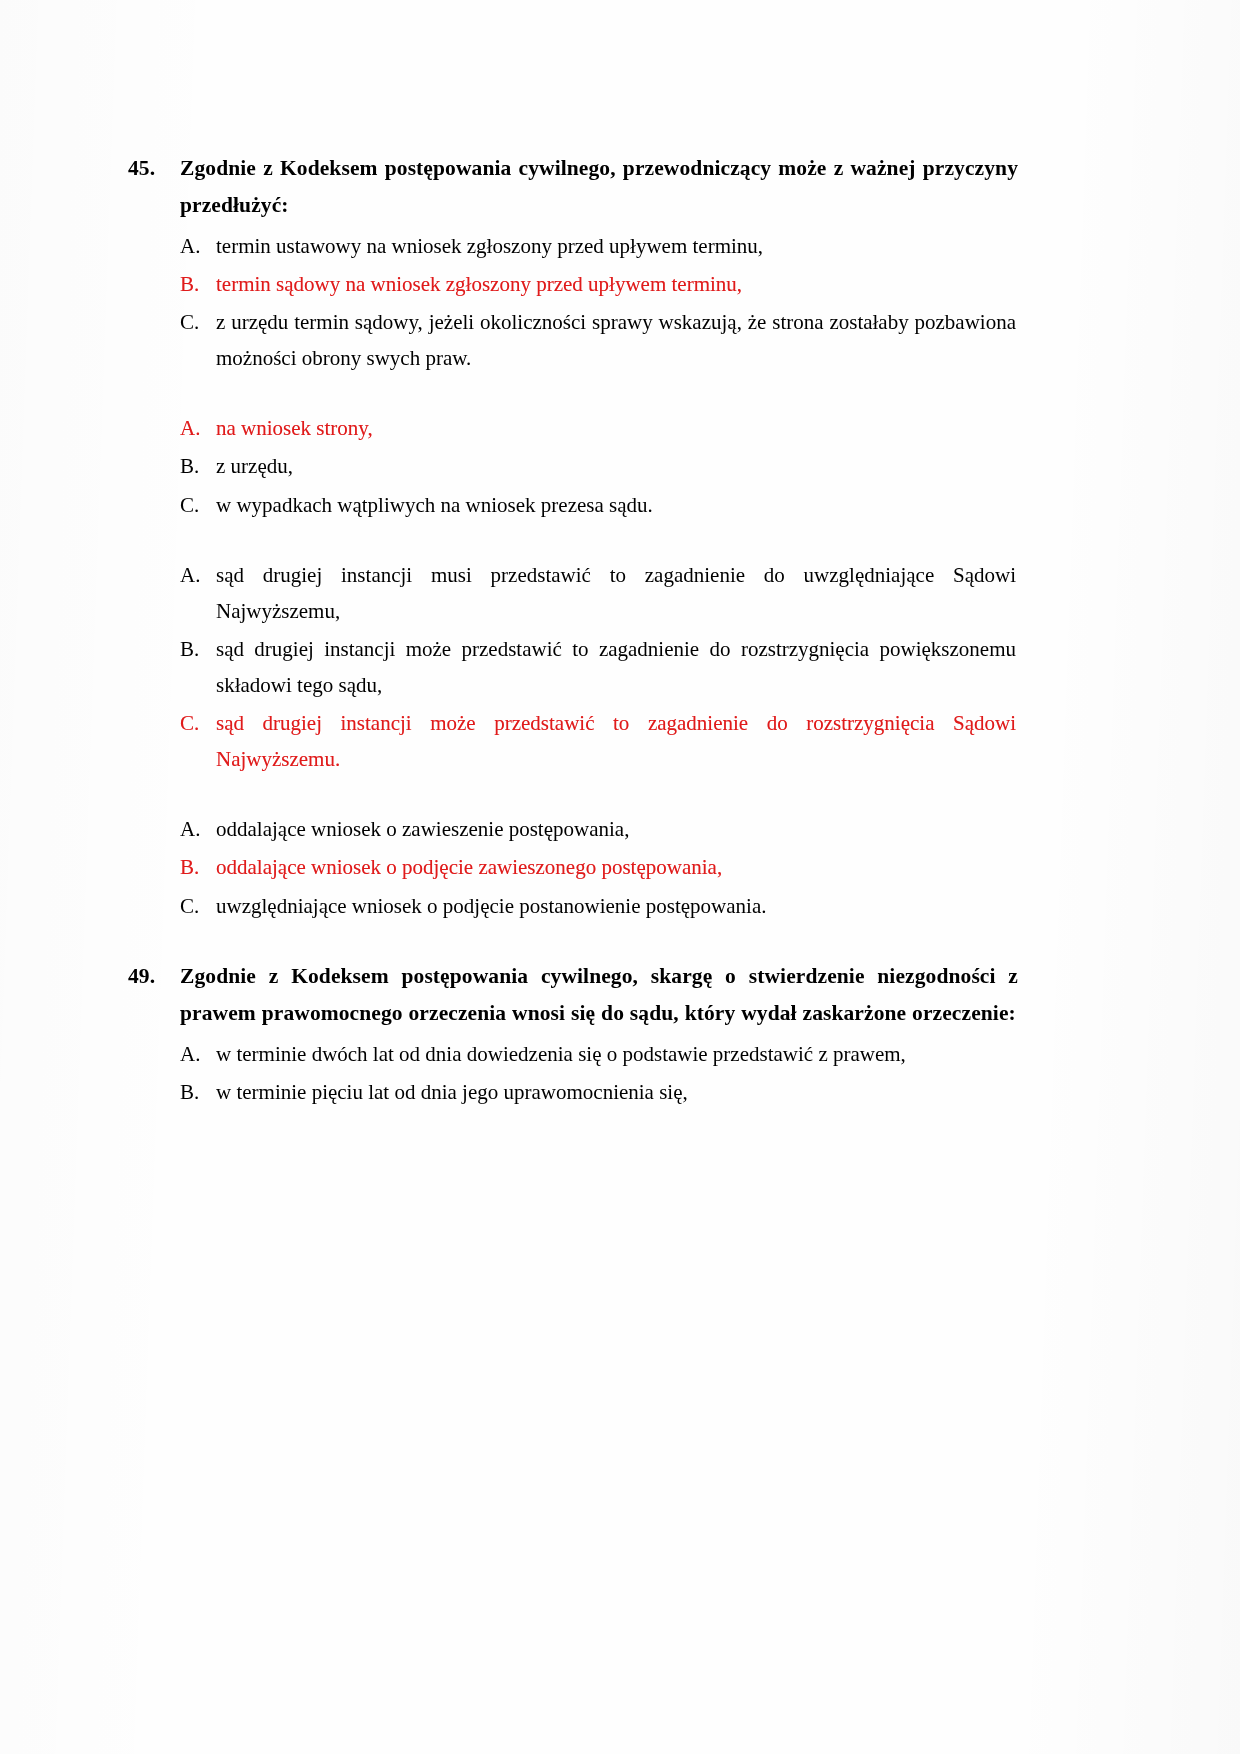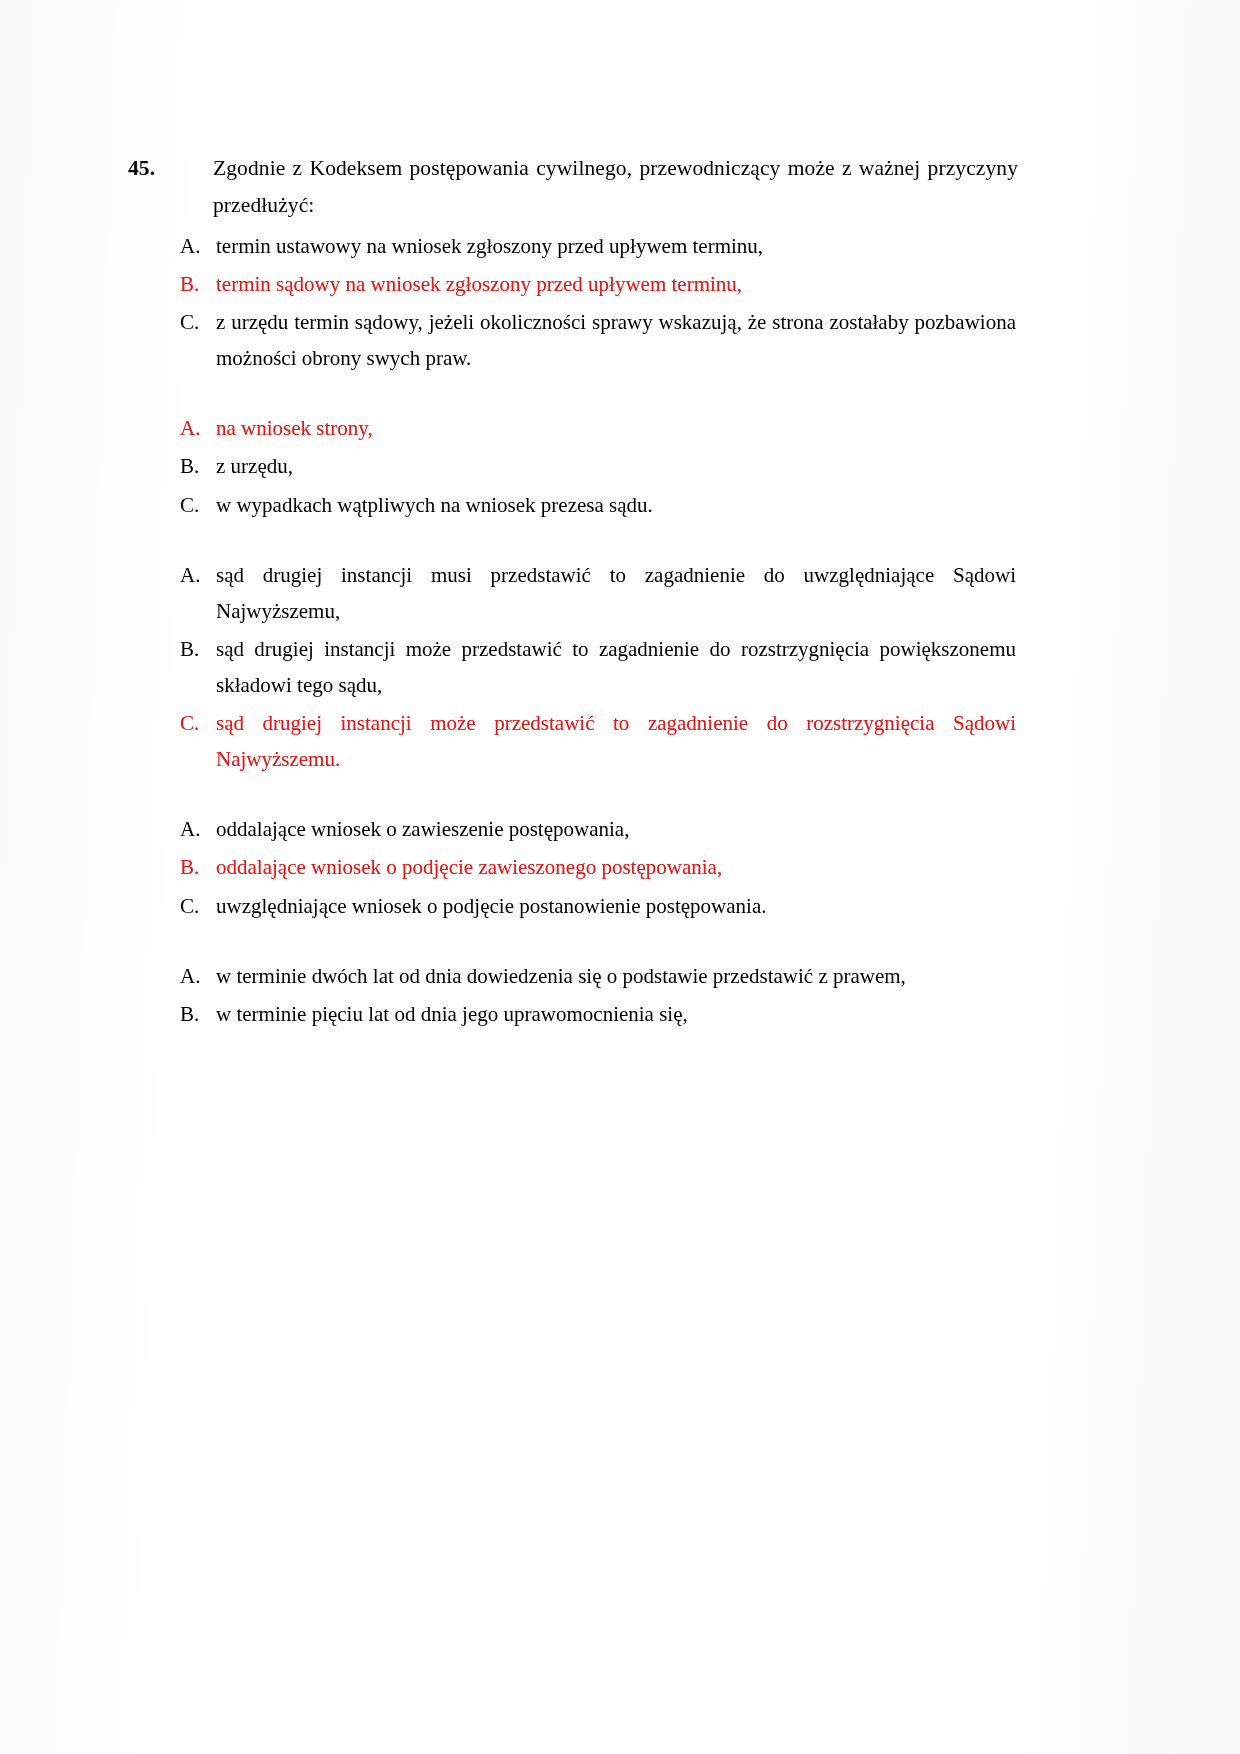--- a/index.html
+++ b/index.html
@@ -45,36 +45,35 @@
     margin-bottom: 34px;
   }
 
   .q-head {
     display: flex;
     align-items: flex-start;
     font-weight: bold;
     font-size: 21.5px;
     line-height: 1.72;
     letter-spacing: 0.1px;
-    gap: 33px;
   }
 
   .q-num {
     flex: 0 0 auto;
     width: 52px;
     font-weight: bold;
     font-size: 21.5px;
     text-align: left;
   }
 
   .q-text {
     flex: 1 1 auto;
     text-align: justify;
     text-justify: inter-word;
-    font-weight: normal;
+    font-weight: bold;
     word-spacing: 0.4px;
   }
 
   .options {
     margin-top: 4px;
   }
 
   .option {
     display: flex;
     align-items: flex-start;
@@ -175,20 +174,24 @@
             <div class="opt-letter">B.</div>
             <div class="opt-text">oddalające wniosek o podjęcie zawieszonego postępowania,</div>
           </div>
           <div class="option">
             <div class="opt-letter">C.</div>
             <div class="opt-text">uwzględniające wniosek o podjęcie postanowienie postępowania.</div>
           </div>
         </div>
       </div>
       <div class="question-block">
+        <div class="q-head">
+          <div class="q-num">49.</div>
+          <div class="q-text">Zgodnie z Kodeksem postępowania cywilnego, skargę o stwierdzenie niezgodności z prawem prawomocnego orzeczenia wnosi się do sądu, który wydał zaskarżone orzeczenie:</div>
+        </div>
         <div class="options">
           <div class="option">
             <div class="opt-letter">A.</div>
             <div class="opt-text">w terminie dwóch lat od dnia dowiedzenia się o podstawie przedstawić z prawem,</div>
           </div>
           <div class="option">
             <div class="opt-letter">B.</div>
             <div class="opt-text">w terminie pięciu lat od dnia jego uprawomocnienia się,</div>
           </div>
         </div>

